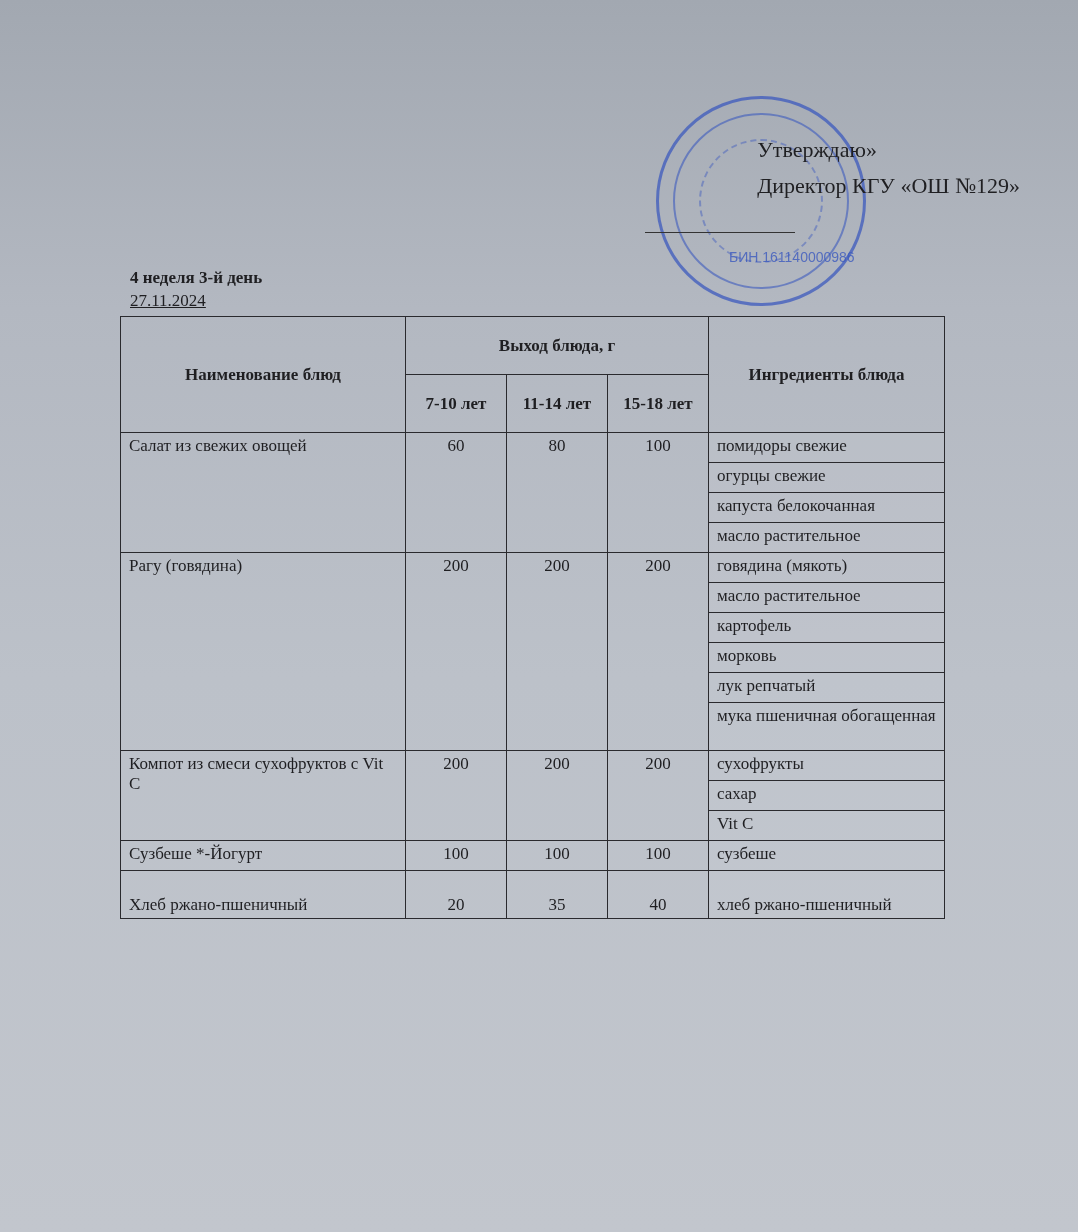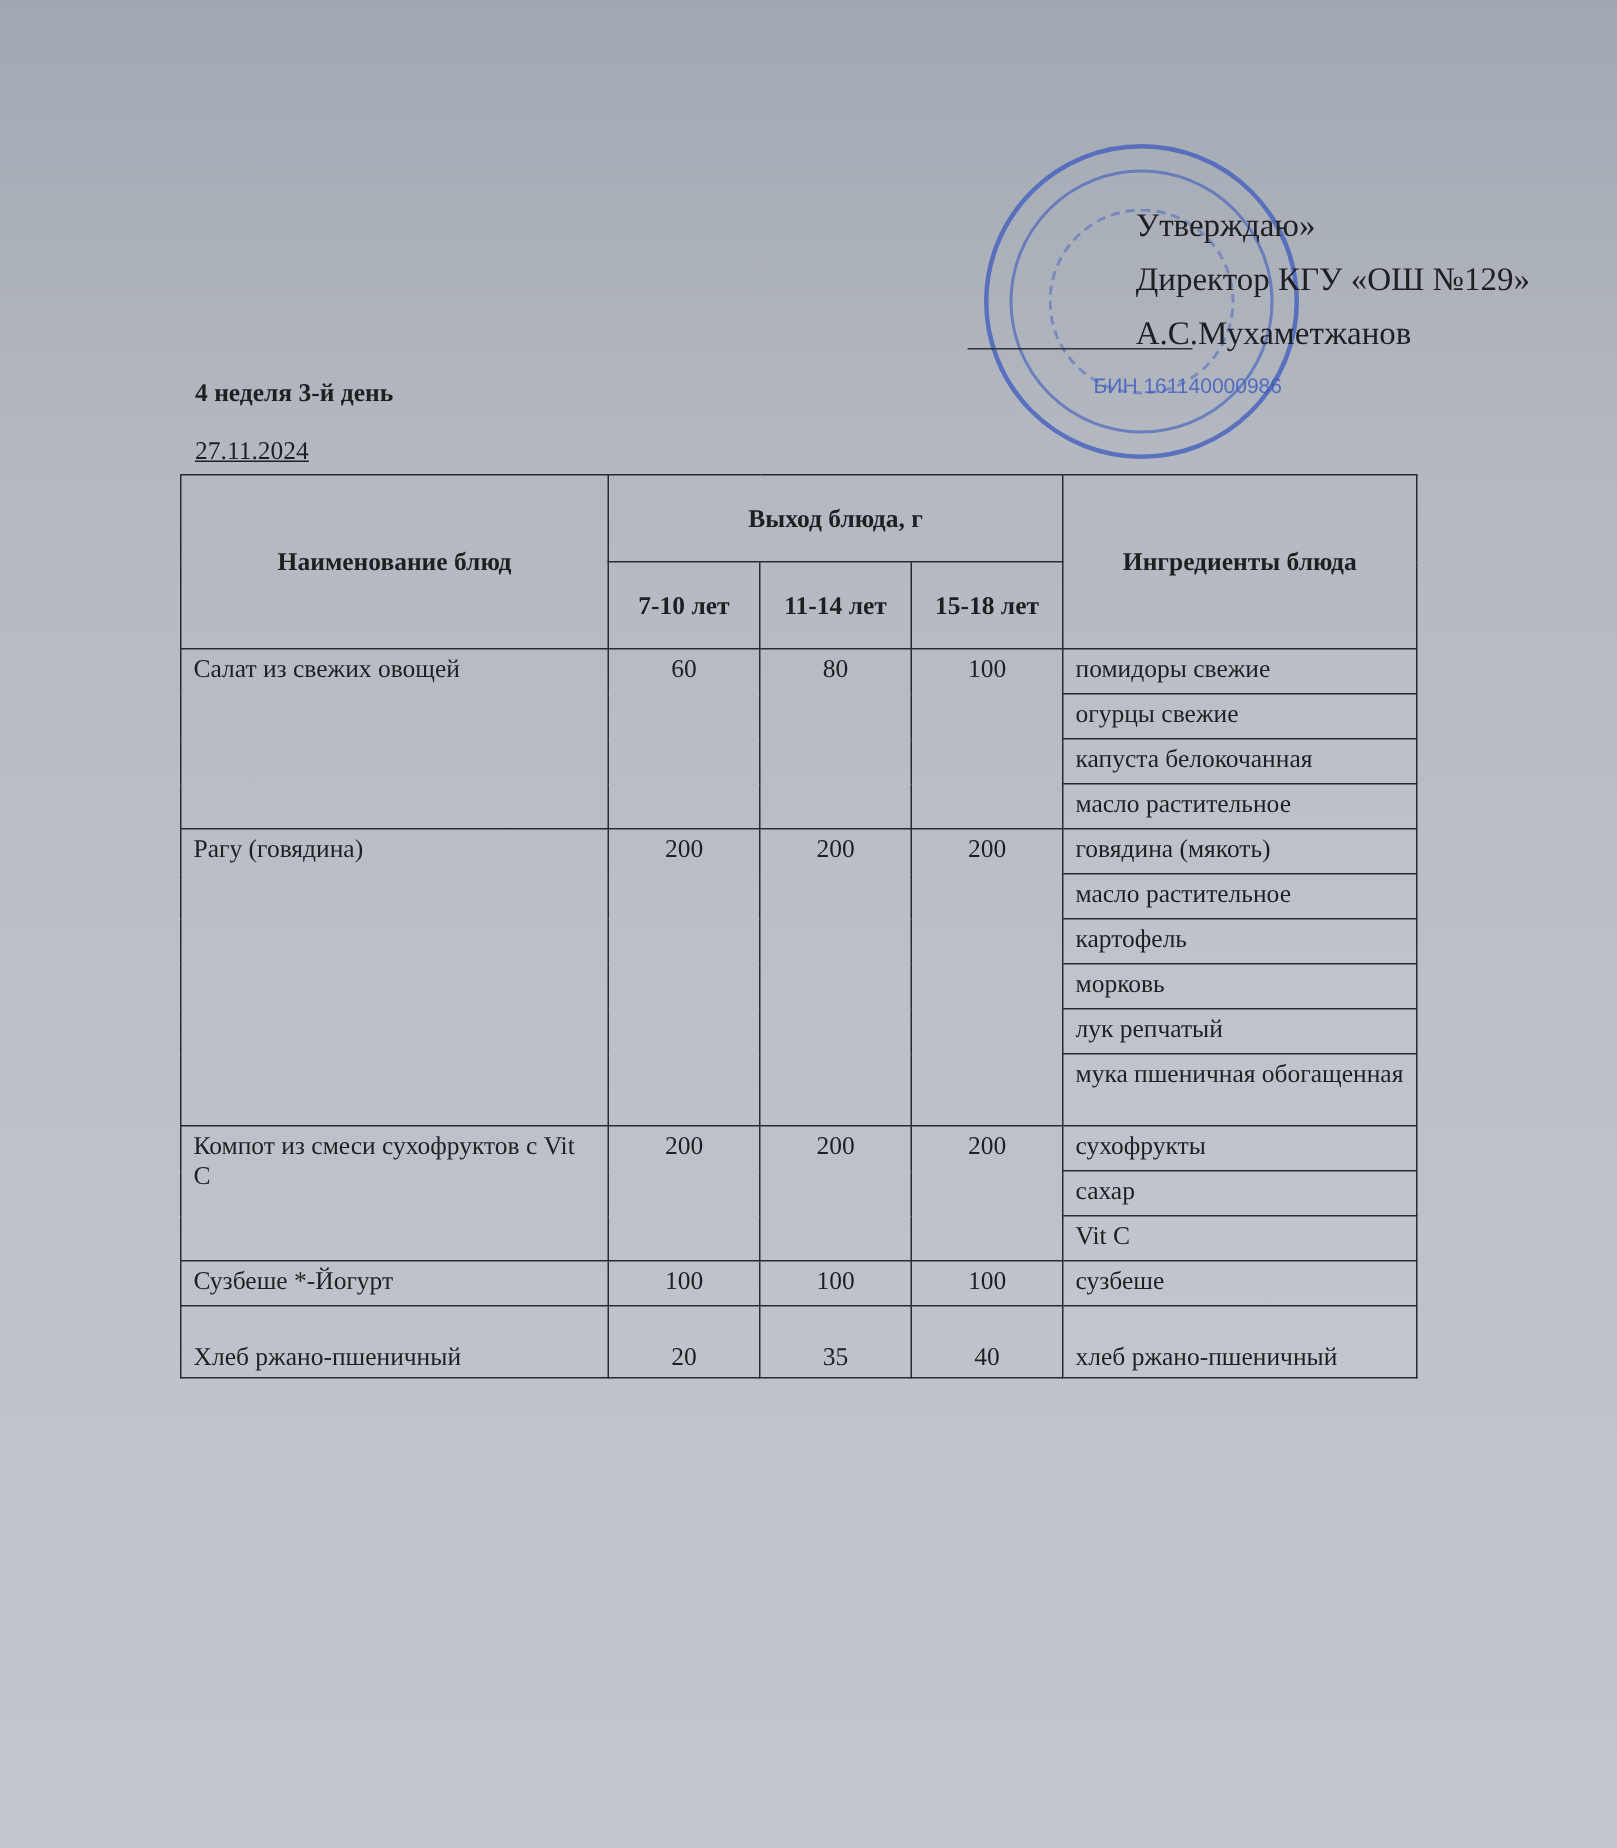--- a/index.html
+++ b/index.html
@@ -25,21 +25,21 @@
     position:absolute; left:70px; top:150px; font-size:14px;
     color:rgba(60,90,190,0.8); font-family:"Liberation Sans", sans-serif;
   }
   .approval {
     position:absolute; right:58px; top:132px; 
     font-size:22px; line-height:36px;
   }
   .sign-line {
     position:absolute; left:645px; top:232px; width:150px; height:1px; background:#333;
   }
-  .heading { position:absolute; left:130px; top:252px; font-size:17px; font-weight:bold; }
+  .heading { position:absolute; left:130px; top:268px; font-size:17px; font-weight:bold; }
   .date { position:absolute; left:130px; top:291px; font-size:17px; text-decoration:underline; }
   table.menu {
     position:absolute; left:120px; top:316px; width:825px;
     border-collapse:collapse; font-size:17px;
   }
   table.menu th, table.menu td {
     border:1px solid #2a2a2e; padding:3px 8px; vertical-align:top;
   }
   table.menu th { font-weight:bold; text-align:center; vertical-align:middle; }
   .col-name { width:268px; }
@@ -52,21 +52,20 @@
 <body>
 
 <div class="stamp">
   <span class="stamp-bin">БИН 161140000986</span>
 </div>
 <div class="sign-line"></div>
 
 <div class="approval">
   <div>Утверждаю»</div>
   <div>Директор КГУ «ОШ №129»</div>
-  <div>А.С.Мухаметжанов</div>
 </div>
 
 <div class="heading">4 неделя 3-й день</div>
 <div class="date">27.11.2024</div>
 
 <table class="menu">
   <tbody>
       <tr style="height:58px">
     <th class="col-name" rowspan="2">Наименование блюд</th>
     <th colspan="3">Выход блюда, г</th>

